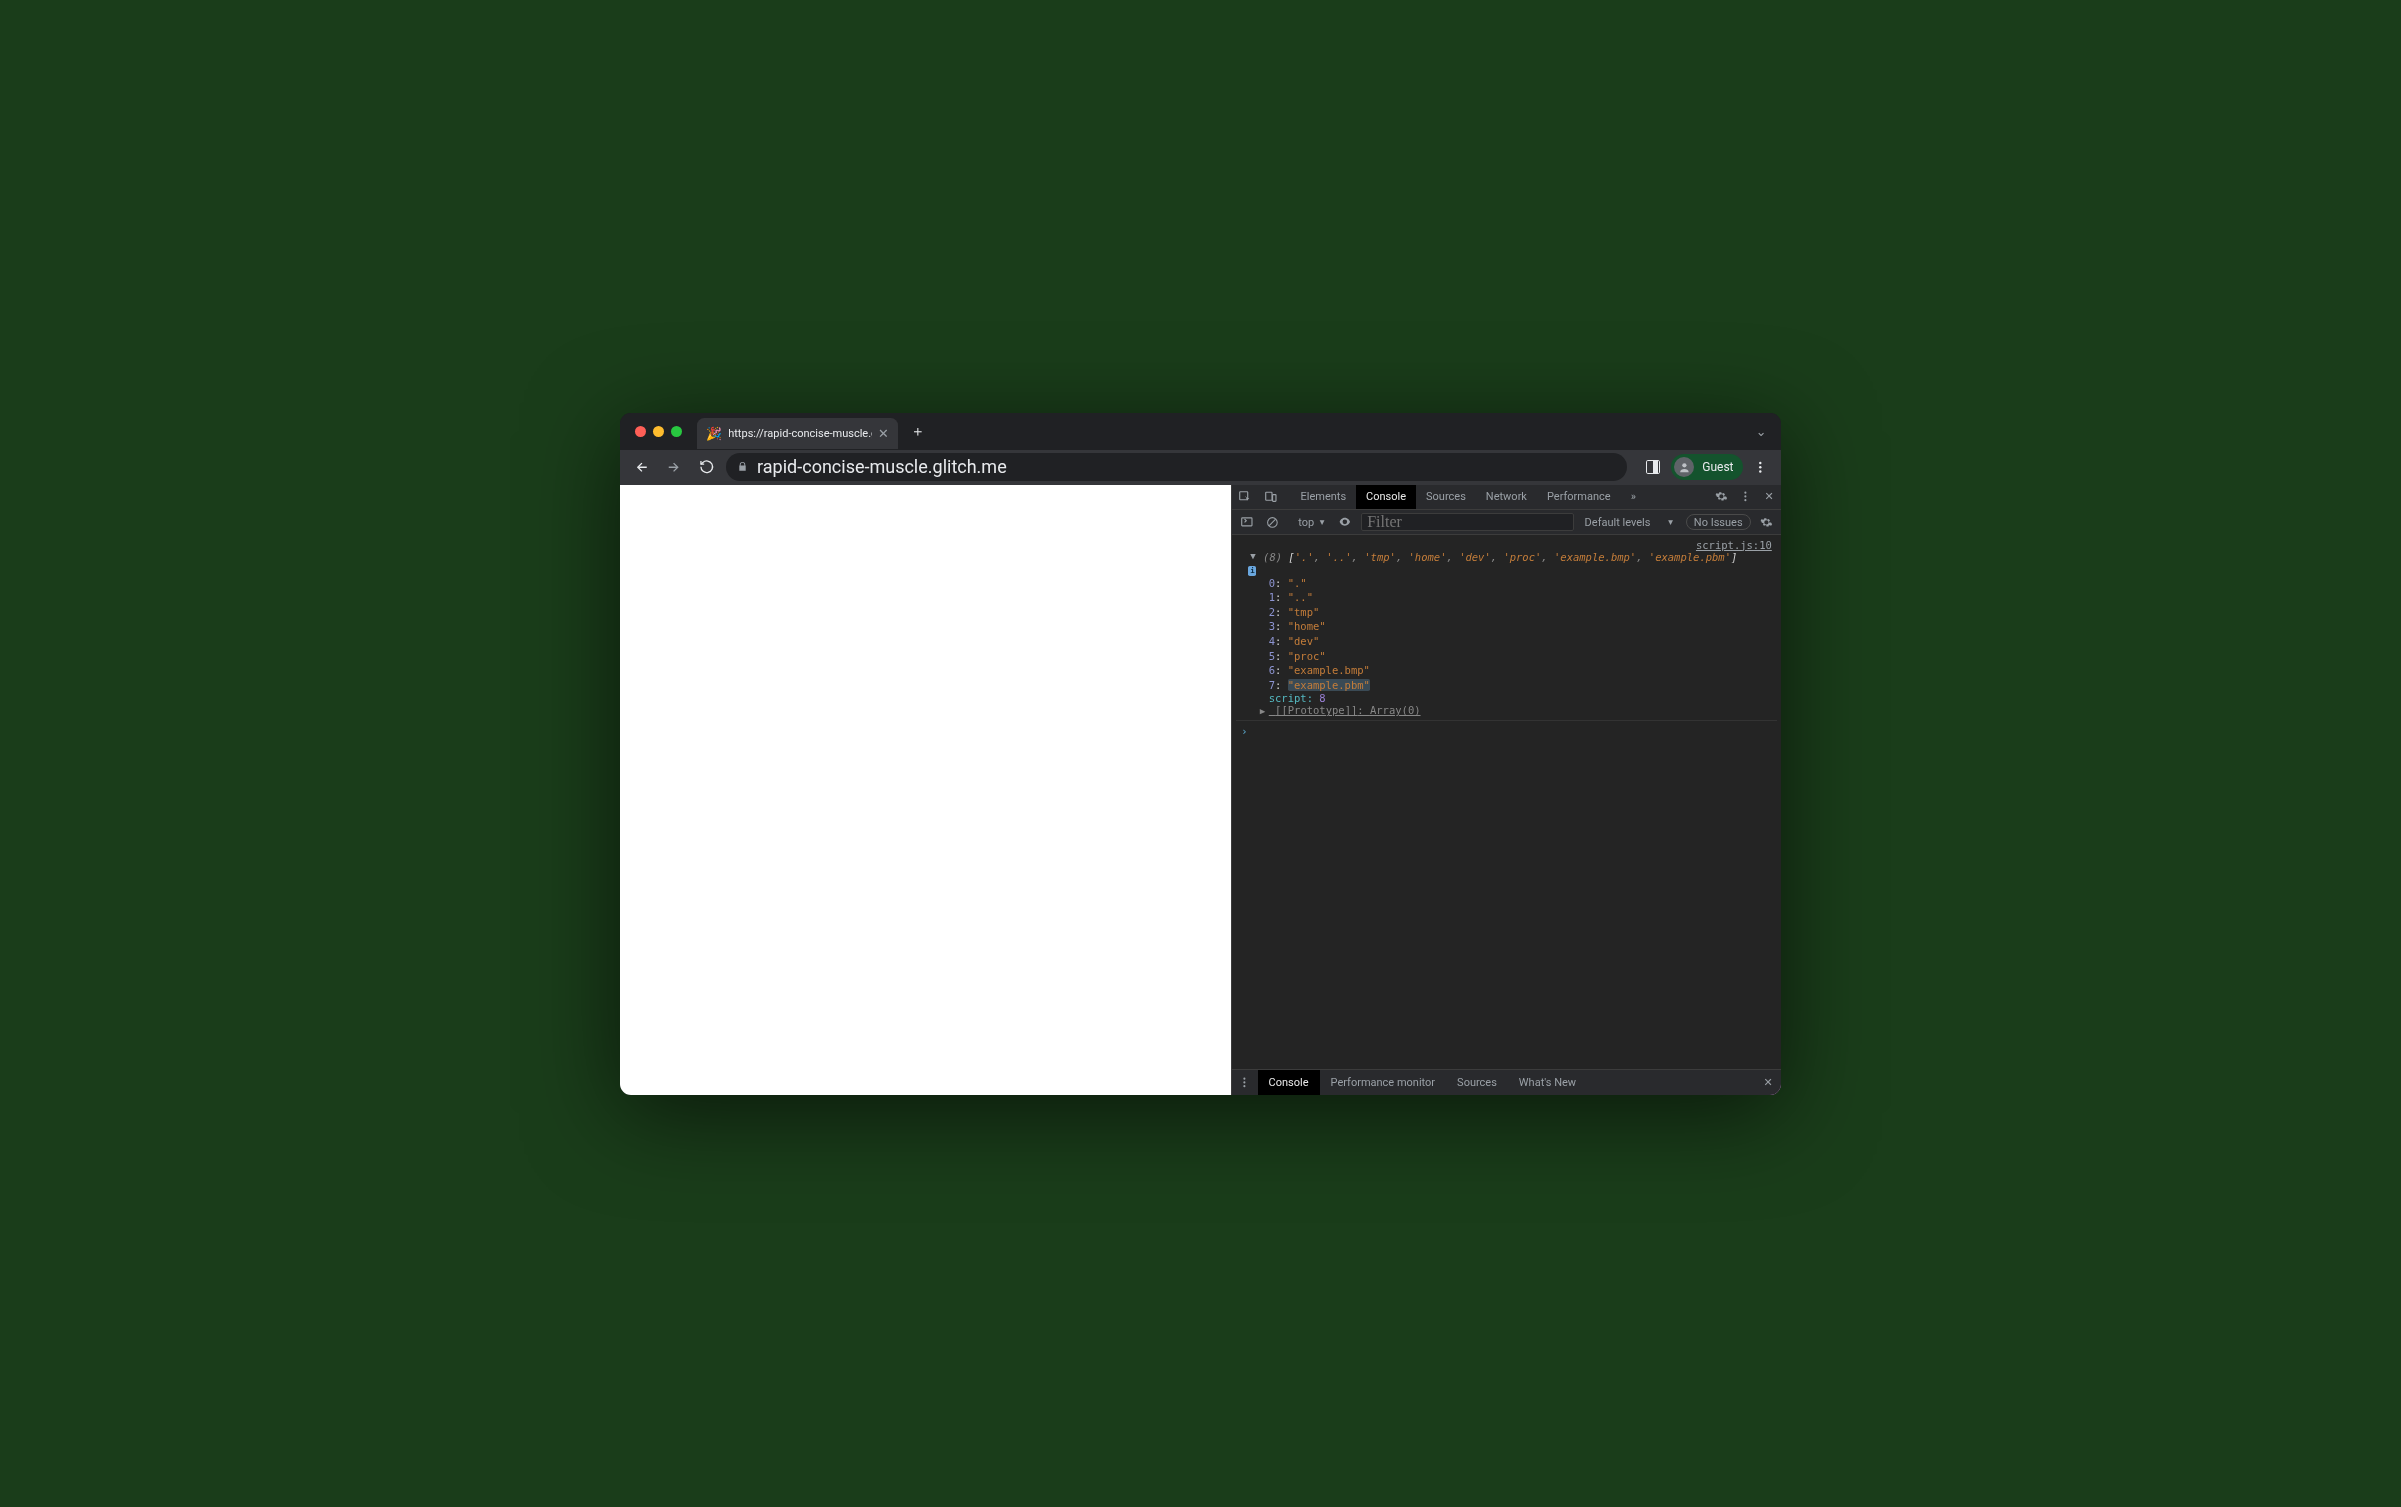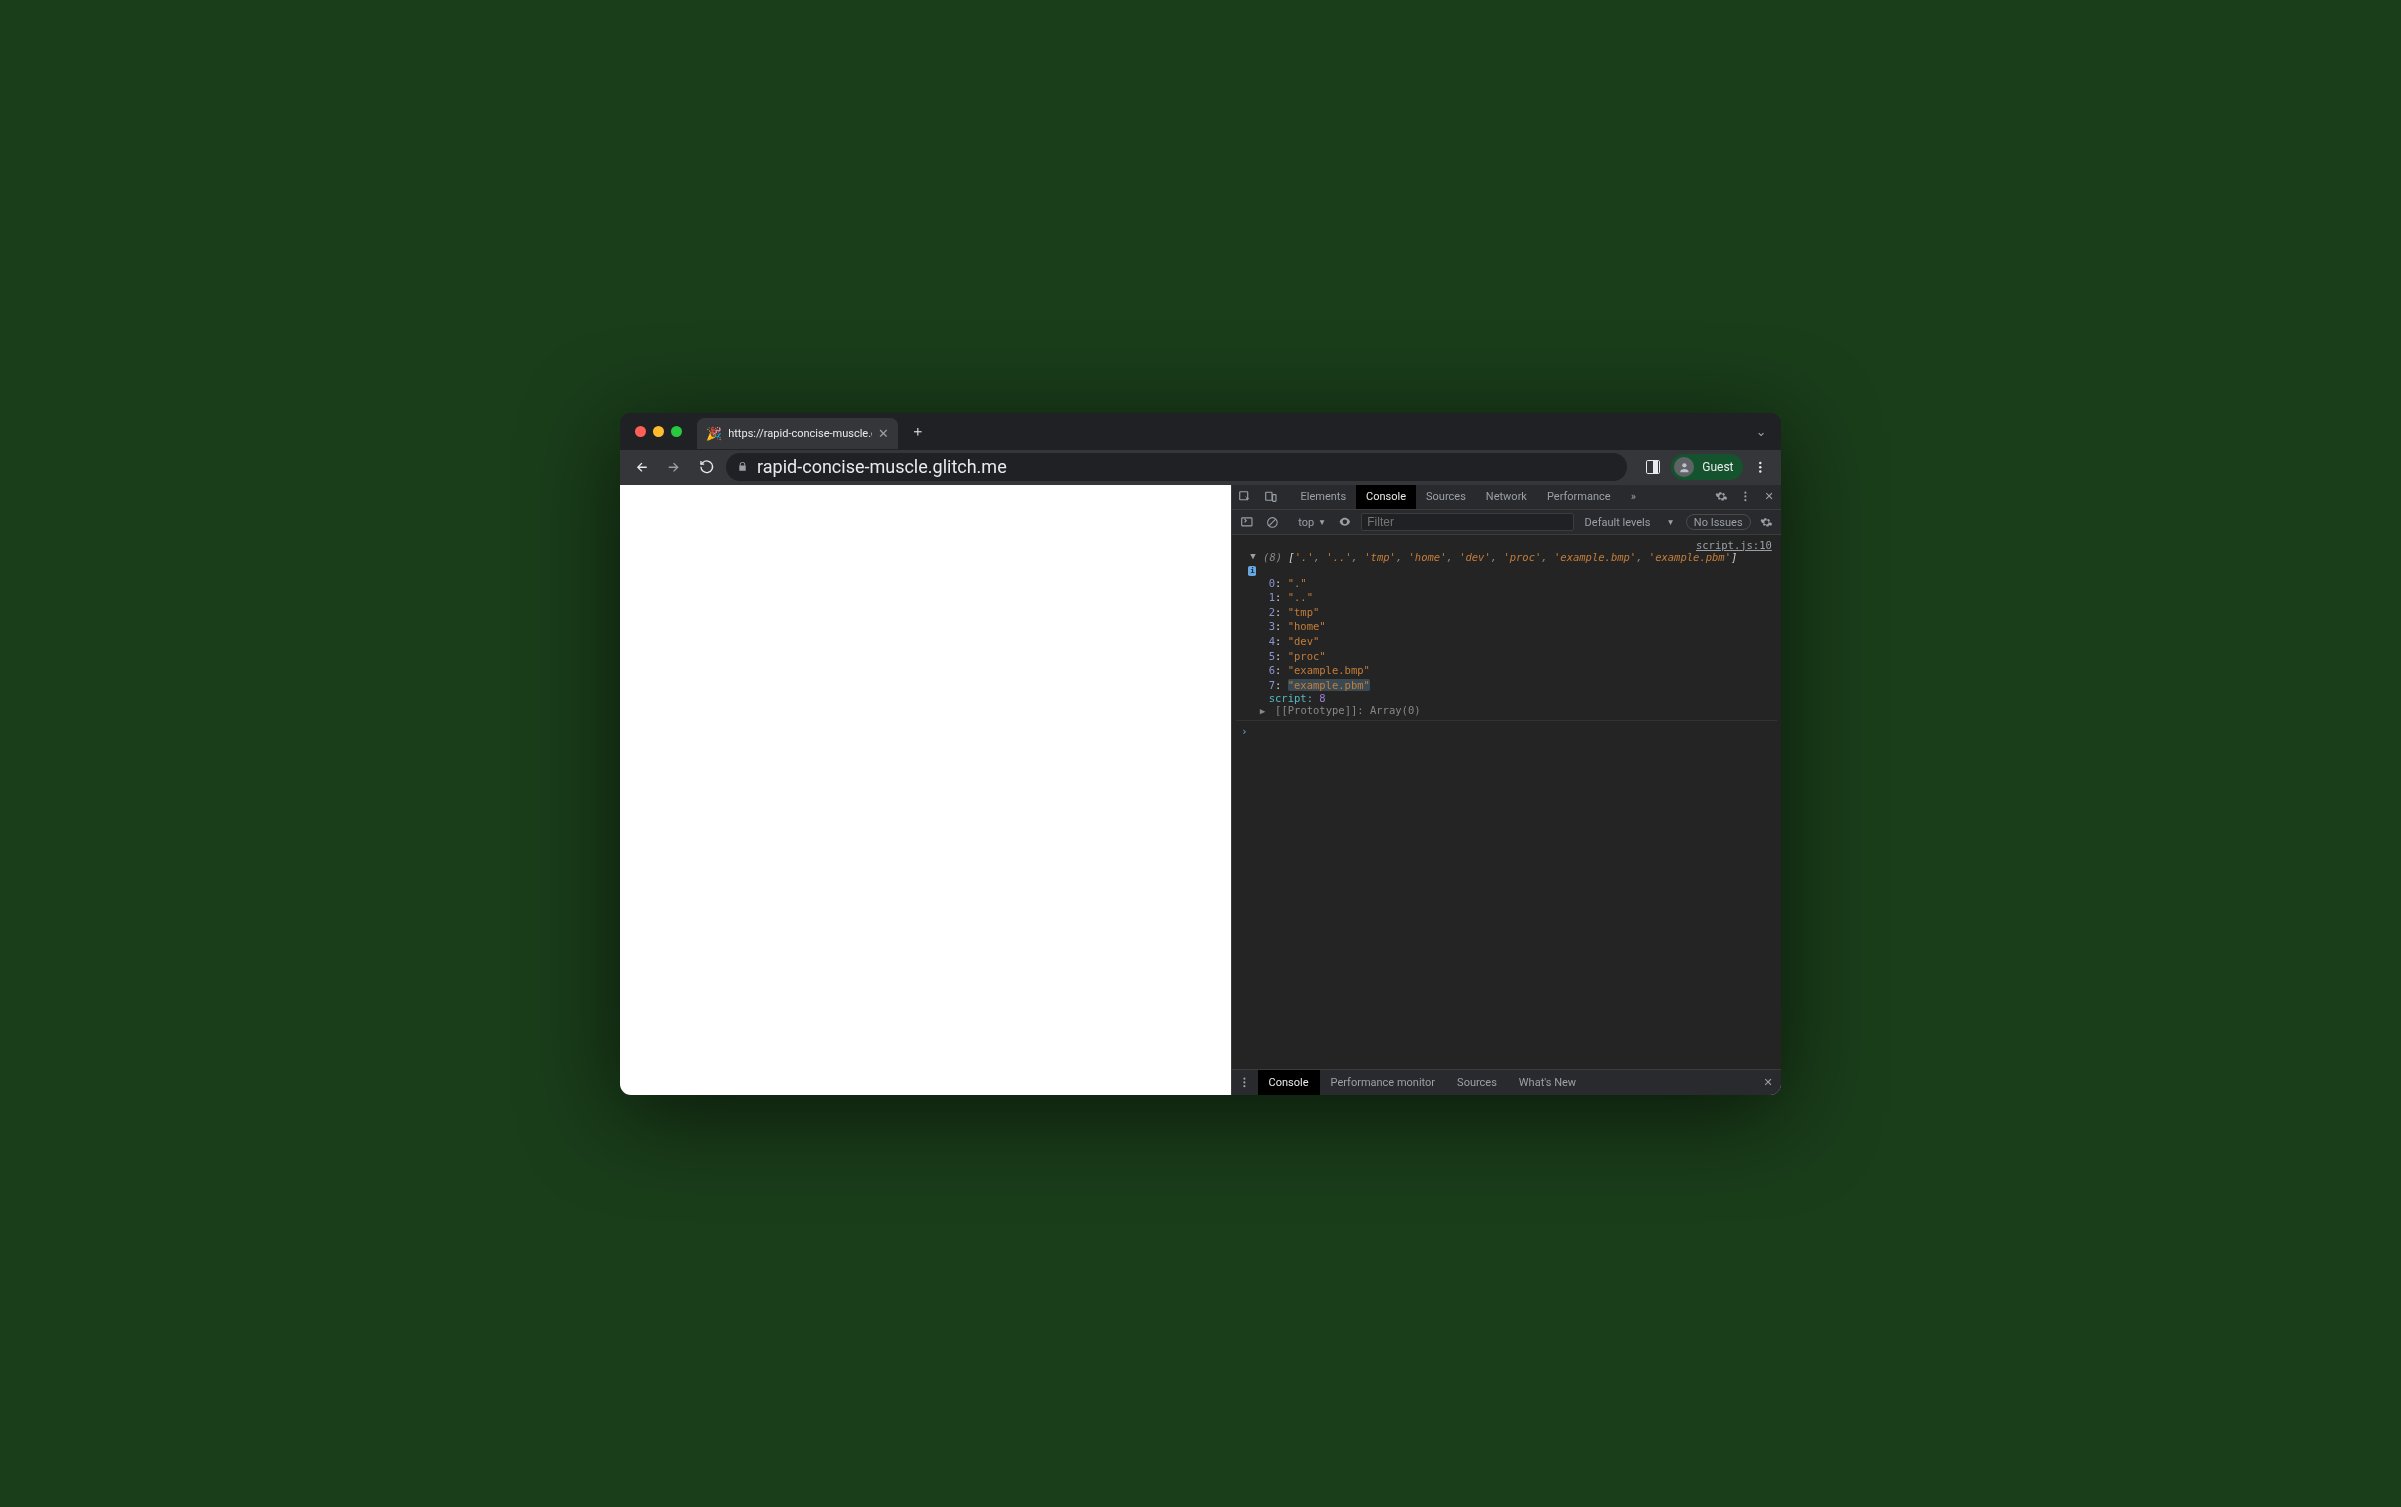--- a/index.html
+++ b/index.html
@@ -125,21 +125,21 @@
     display:flex; align-items:center;
     gap:5.5px; padding:0 4.6px;
     background:#292a2d;
     color:#9aa0a6; font-size:11px;
   }
   .dt-cbtn { width:20px;height:20px; display:flex; align-items:center; justify-content:center; color:#9aa0a6;}
   .context-select { display:flex; align-items:center; gap:3.7px; padding:0 3.7px;margin-left:7px;}
   .filter-input {
     flex:1; min-width:55px;
     background:#202124; border:0.9px solid #3c3c3c; color:#9aa0a6;
-    font-size:12px; height:18.3px; padding: 0 5.5px; border-radius:2px;
+    font-size:16px; height:18.3px; padding: 0 5.5px; border-radius:2px;font-family:Liberation Serif, serif;
   }
   .levels { display:flex; align-items:center; gap:16px; padding:0 5.5px; white-space:nowrap;}
   .issues-pill {
     border:0.9px solid #4a4a4a; border-radius:9.1px; padding:0.9px 7.3px; color:#9aa0a6; white-space:nowrap;
   }
 
   
   .dt-console {
     flex:1; overflow:auto; background:#242424;
     font-family: Menlo, Consolas, "DejaVu Sans Mono", monospace;
@@ -157,21 +157,21 @@
   .arr-summary .str { color:#c47d3a; font-style:italic;}
   .arr-summary .comma { color:#888; font-style:italic;}
   .info-badge { display:inline-block; background:#6aa7de; color:#0b2940; font-size:7.3px; font-weight:bold; border-radius:1.8px; padding:0 1.8px; margin-left:12.8px; line-height:10px;}
   .arr-items { padding-left: 33px; }
   .arr-item { line-height:14.6px; }
   .arr-item .idx { color:#8d94d1; }
   .arr-item .val { color:#c47d3a; }
   .arr-item.hl .val { background:#3a4a55; border-radius:1.8px;}
   .len-row { padding-left:33px; color:#55b9c1;}
   .len-row .num { color:#9a80d6;}
-  .proto-row { padding-left:24px; color:#888;}
+  .proto-row { padding-left:24px; color:#888;text-decoration:underline;}
   .proto-row .expander { color:#888;}
   .prompt-row { color:#5db0d7; padding: 3.7px 0 0 5.5px; border-top:0.9px solid #333; margin-top:3.7px;}
 
   
   .dt-drawer {
     height: 25.6px;
     background:#292a2d;
     border-top:0.9px solid #3c3c3c;
     display:flex; align-items:stretch;
     font-size:11px; color:#9aa0a6;

